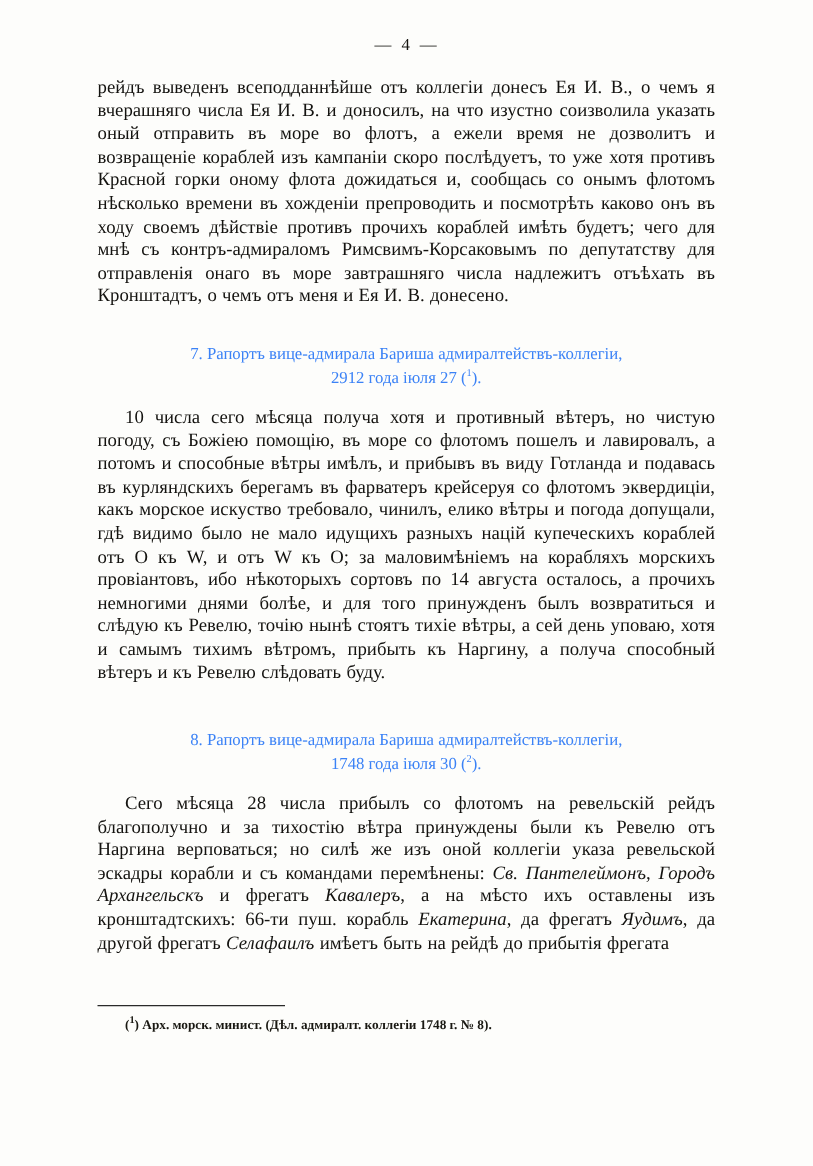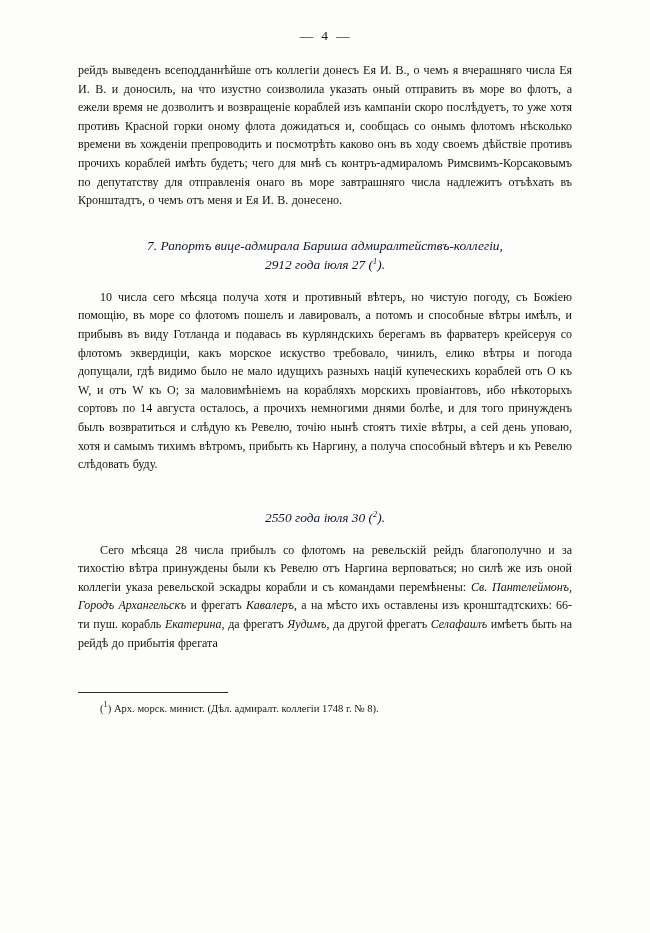--- a/index.html
+++ b/index.html
@@ -33,54 +33,54 @@
     font-size: 13.5px;
     letter-spacing: 1px;
     margin-bottom: 17px;
     color: #14130f;
   }
   .page-number .dash {
     display: inline-block;
     padding: 0 7px;
   }
   p.body {
-    font-size: 12px;
+    font-size: 15px;
     line-height: 18.6px;
     text-align: justify;
     text-justify: inter-word;
     margin: 0 0 0 0;
     text-indent: 22px;
     color: #141310;
     word-spacing: 0.5px;
   }
   p.body.no-indent {
     text-indent: 0;
   }
   .section-head {
     text-align: center;
-    font-style: italic;
     font-size: 13.4px;
     line-height: 19px;
     margin: 26px 0 14px 0;
-    color: #0f172a;
+    color: #3b82f6;
   }
   .section-head .line2 {
     display: block;
   }
 
   .footnote-rule {
     width: 150px;
     height: 1px;
     background: #2a2a2a;
     margin: 40px 0 8px 0;
   }
   .footnotes {
     font-size: 10.6px;
     line-height: 15px;
     color: #191812;
+    font-weight: bold;
   }
   .footnotes div {
     margin-left: 22px;
   }
   sup {
     font-size: 8.3px;
     vertical-align: super;
     line-height: 0;
   }
 </style>
@@ -98,21 +98,22 @@
     <p class="body no-indent">рейдъ выведенъ всеподданнѣйше отъ коллегіи донесъ Ея И. В., о чемъ я вчерашняго числа Ея И. В. и доносилъ, на что изустно соизволила указать оный отправить въ море во флотъ, а ежели время не дозволитъ и возвращеніе кораблей изъ кампаніи скоро послѣдуетъ, то уже хотя противъ Красной горки оному флота дожидаться и, сообщась со онымъ флотомъ нѣсколько времени въ хожденіи препроводить и посмотрѣть каково онъ въ ходу своемъ дѣйствіе противъ прочихъ кораблей имѣть будетъ; чего для мнѣ съ контръ-адмираломъ Римсвимъ-Корсаковымъ по депутатству для отправленія онаго въ море завтрашняго числа надлежитъ отъѣхать въ Кронштадтъ, о чемъ отъ меня и Ея И. В. донесено.</p>
 
     <div class="section-head">
       <span>7. Рапортъ вице-адмирала Бариша адмиралтействъ-коллегіи,</span>
       <span class="line2"><span>2912 года іюля 27 (</span><sup>1</sup><span>).</span></span>
     </div>
 
     <p class="body">10 числа сего мѣсяца получа хотя и противный вѣтеръ, но чистую погоду, съ Божіею помощію, въ море со флотомъ пошелъ и лавировалъ, а потомъ и способные вѣтры имѣлъ, и прибывъ въ виду Готланда и подавась въ курляндскихъ берегамъ въ фарватеръ крейсеруя со флотомъ эквердиціи, какъ морское искуство требовало, чинилъ, елико вѣтры и погода допущали, гдѣ видимо было не мало идущихъ разныхъ націй купеческихъ кораблей отъ O къ W, и отъ W къ O; за маловимѣніемъ на корабляхъ морскихъ провіантовъ, ибо нѣкоторыхъ сортовъ по 14 августа осталось, а прочихъ немногими днями болѣе, и для того принужденъ былъ возвратиться и слѣдую къ Ревелю, точію нынѣ стоятъ тихіе вѣтры, а сей день уповаю, хотя и самымъ тихимъ вѣтромъ, прибыть къ Наргину, а получа способный вѣтеръ и къ Ревелю слѣдовать буду.</p>
 
     <div class="section-head" style="margin-top:34px;">
-      <span class="line2"><span>2550 года іюля 30 (</span><sup>2</sup><span>).</span></span>
+      <span>8. Рапортъ вице-адмирала Бариша адмиралтействъ-коллегіи,</span>
+      <span class="line2"><span>1748 года іюля 30 (</span><sup>2</sup><span>).</span></span>
     </div>
 
     <p class="body"><span>Сего мѣсяца 28 числа прибылъ со флотомъ на ревельскій рейдъ благополучно и за тихостію вѣтра принуждены были къ Ревелю отъ Наргина верповаться; но силѣ же изъ оной коллегіи указа ревельской эскадры корабли и съ командами перемѣнены: </span><i>Св. Пантелеймонъ, Городъ Архангельскъ</i><span> и фрегатъ </span><i>Кавалеръ</i><span>, а на мѣсто ихъ оставлены изъ кронштадтскихъ: 66-ти пуш. корабль </span><i>Екатерина</i><span>, да фрегатъ </span><i>Яудимъ</i><span>, да другой фрегатъ </span><i>Селафаилъ</i><span> имѣетъ быть на рейдѣ до прибытія фрегата</span></p>
 
     <div class="footnote-rule"></div>
 
     <div class="footnotes">
       <div>(<sup style="vertical-align:super;">1</sup>) <span>Арх. морск. минист. (Дѣл. адмиралт. коллегіи 1748 г. № 8).</span></div>
     </div>
 

